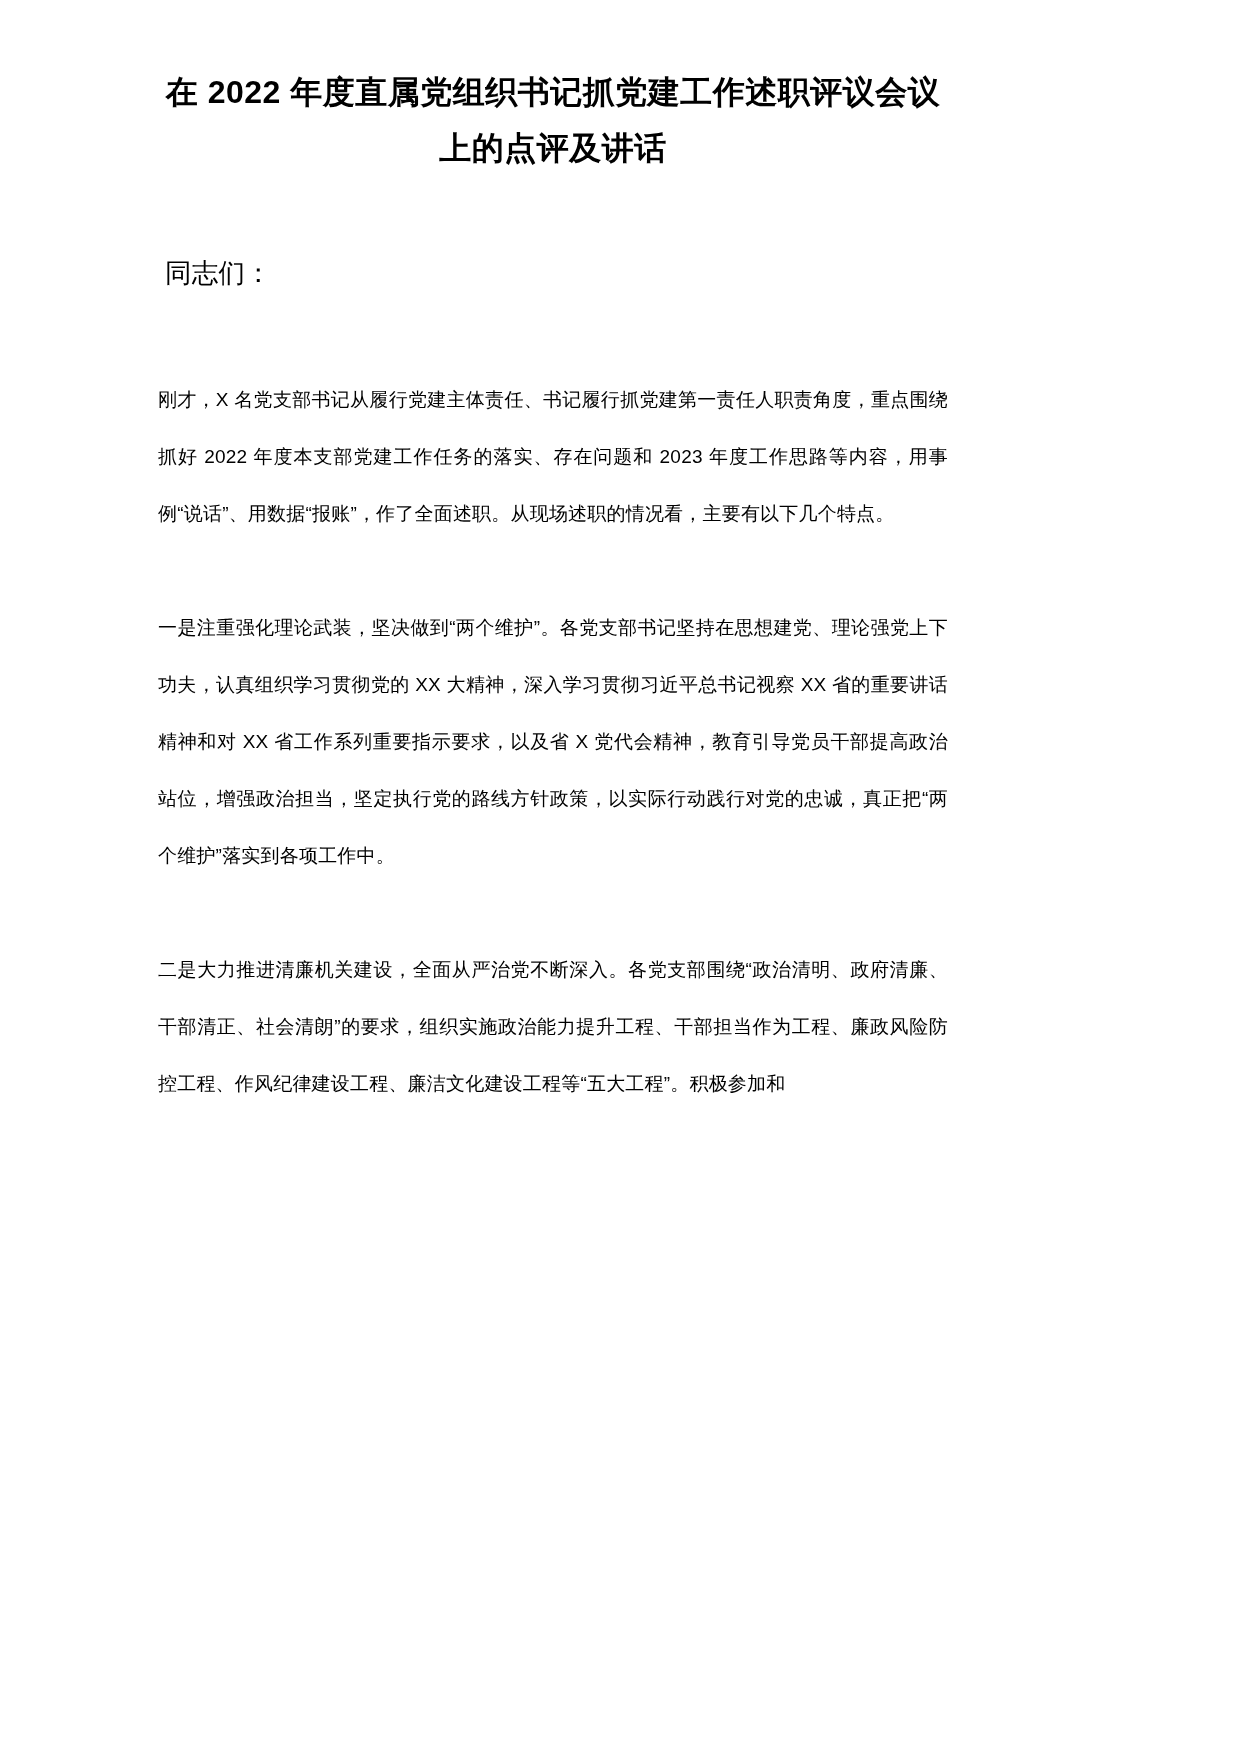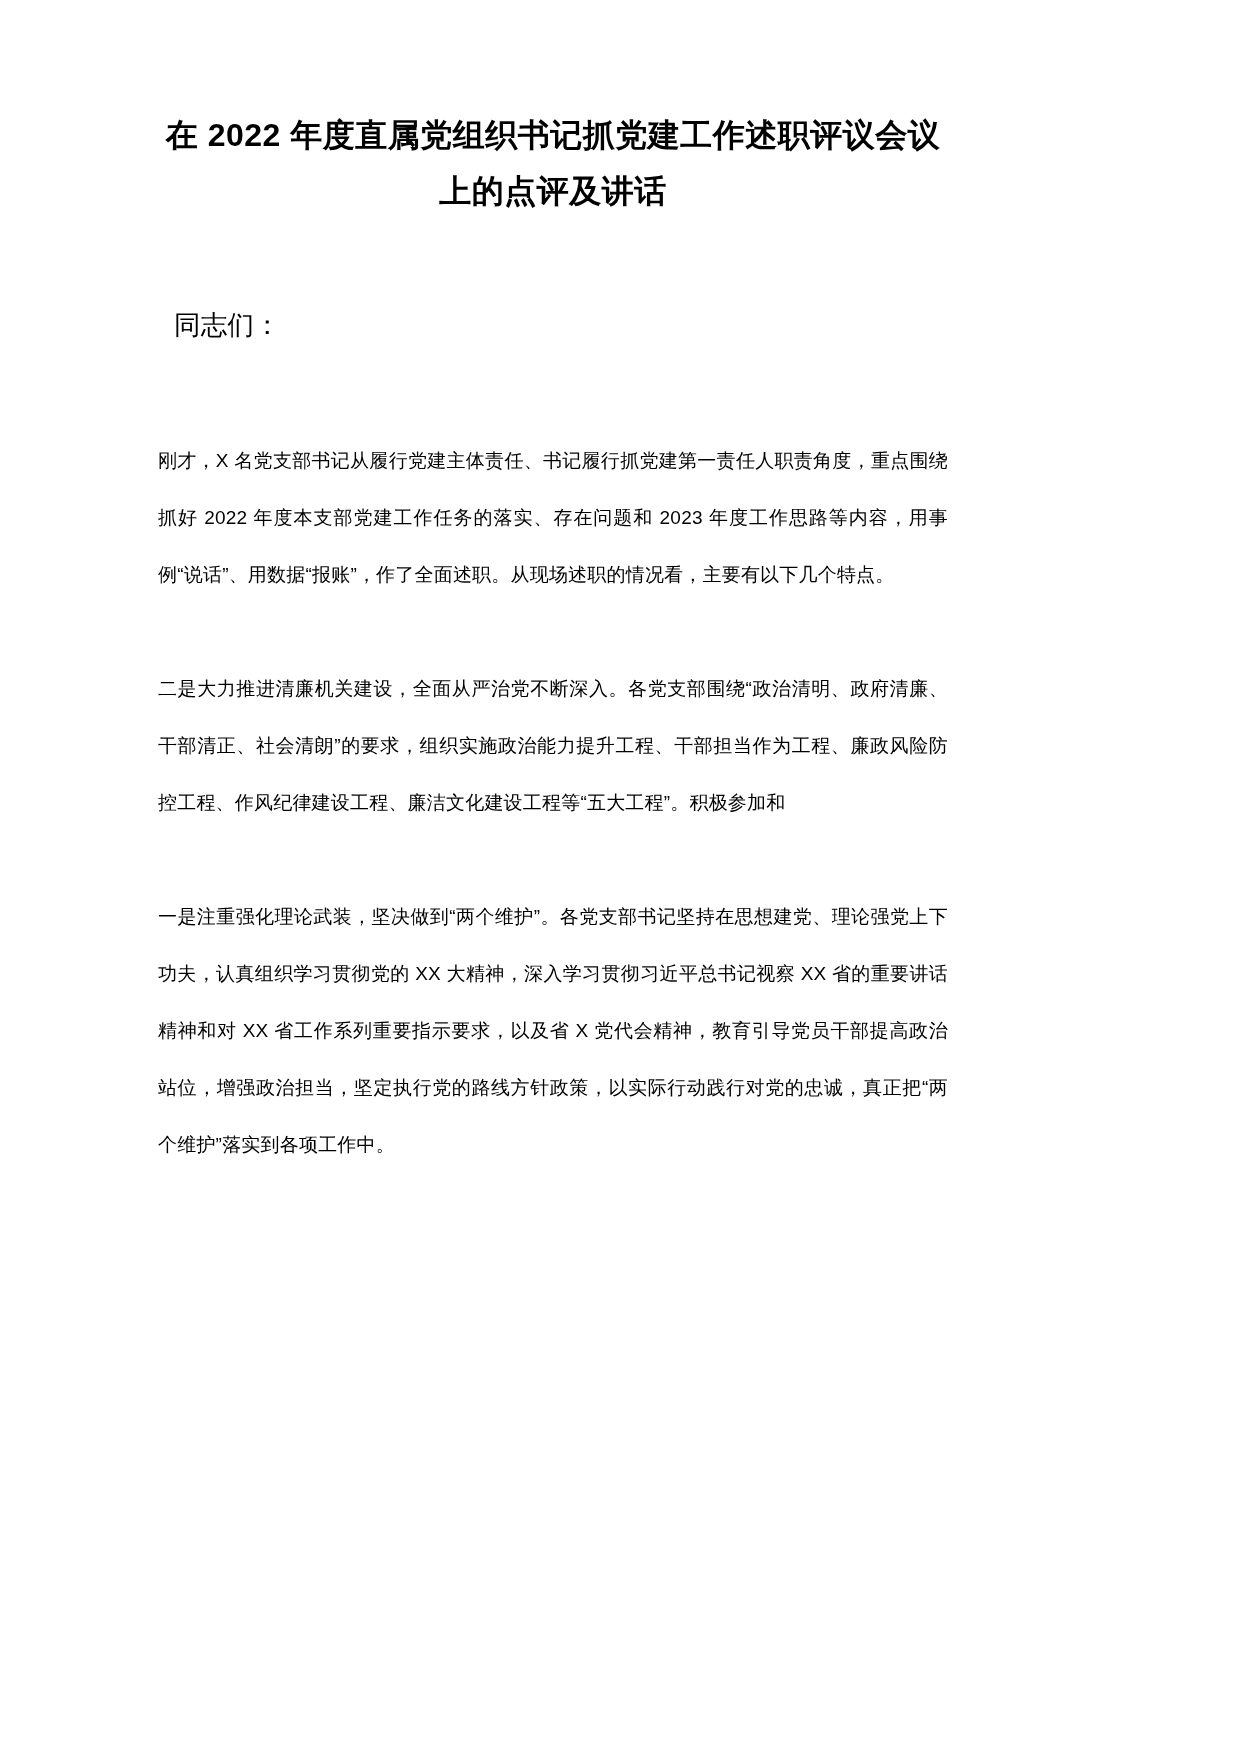--- a/index.html
+++ b/index.html
@@ -26,27 +26,27 @@
     top: 0;
     width: 790px;
   }
   .doc-title {
     font-size: 32px;
     font-weight: bold;
     line-height: 56px;
     text-align: center;
     letter-spacing: 0.5px;
     margin: 0;
-    padding-top: 107px;
+    padding-top: 64px;
     color: #000000;
   }
   .salutation {
     font-size: 26.5px;
     line-height: 57px;
-    margin: 16px;
+    margin: 7px;
     padding-top: 62px;
     letter-spacing: 0.2px;
   }
   .body-para {
     font-size: 19px;
     line-height: 57px;
     margin: 0;
     padding-top: 57px;
     text-align: justify;
     text-justify: inter-ideograph;
@@ -62,18 +62,18 @@
 
 <div class="page">
   <div class="content">
 
     <h1 class="doc-title">在 2022 年度直属党组织书记抓党建工作述职评议会议上的点评及讲话</h1>
 
     <p class="salutation">同志们：</p>
 
     <p class="body-para first-body">刚才，X 名党支部书记从履行党建主体责任、书记履行抓党建第一责任人职责角度，重点围绕抓好 2022 年度本支部党建工作任务的落实、存在问题和 2023 年度工作思路等内容，用事例“说话”、用数据“报账”，作了全面述职。从现场述职的情况看，主要有以下几个特点。</p>
 
+    <p class="body-para">一是注重强化理论武装，坚决做到“两个维护”。各党支部书记坚持在思想建党、理论强党上下功夫，认真组织学习贯彻党的 XX 大精神，深入学习贯彻习近平总书记视察 XX 省的重要讲话精神和对 XX 省工作系列重要指示要求，以及省 X 党代会精神，教育引导党员干部提高政治站位，增强政治担当，坚定执行党的路线方针政策，以实际行动践行对党的忠诚，真正把“两个维护”落实到各项工作中。</p>
+
     <p class="body-para">二是大力推进清廉机关建设，全面从严治党不断深入。各党支部围绕“政治清明、政府清廉、干部清正、社会清朗”的要求，组织实施政治能力提升工程、干部担当作为工程、廉政风险防控工程、作风纪律建设工程、廉洁文化建设工程等“五大工程”。积极参加和</p>
-
-    <p class="body-para">一是注重强化理论武装，坚决做到“两个维护”。各党支部书记坚持在思想建党、理论强党上下功夫，认真组织学习贯彻党的 XX 大精神，深入学习贯彻习近平总书记视察 XX 省的重要讲话精神和对 XX 省工作系列重要指示要求，以及省 X 党代会精神，教育引导党员干部提高政治站位，增强政治担当，坚定执行党的路线方针政策，以实际行动践行对党的忠诚，真正把“两个维护”落实到各项工作中。</p>
 
   </div>
 </div>
 
 </body></html>

